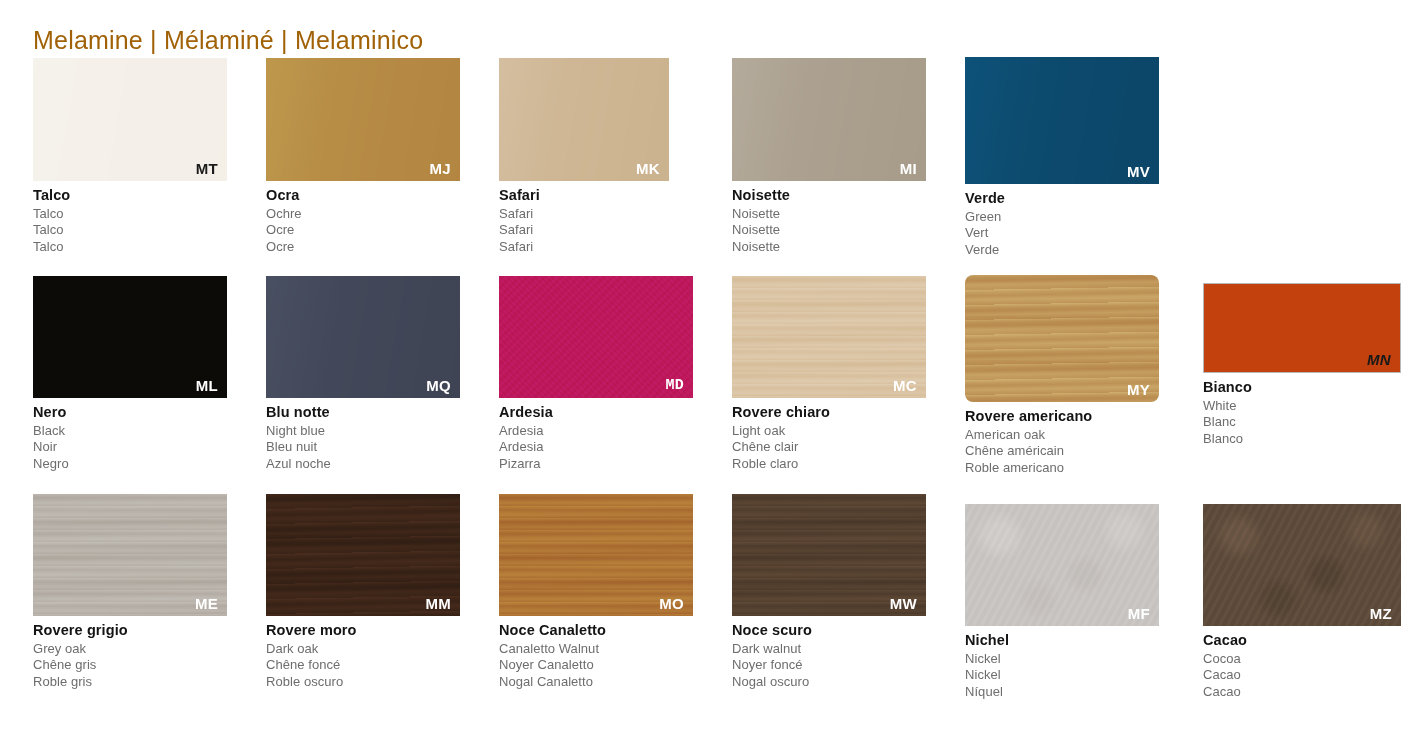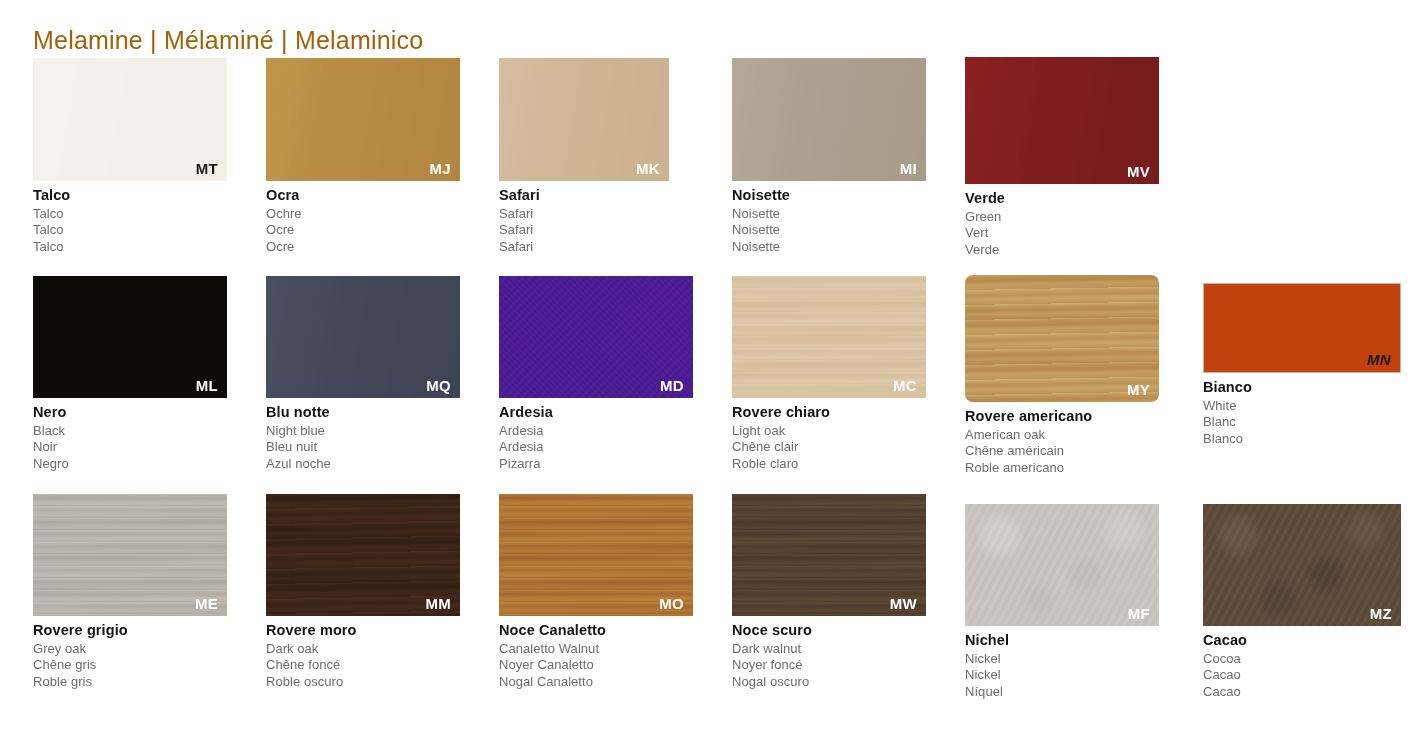--- a/index.html
+++ b/index.html
@@ -237,21 +237,21 @@
         </div>
         <div class="names">
           <div class="name-primary">Noisette</div>
           <div class="name-alt">Noisette</div>
           <div class="name-alt">Noisette</div>
           <div class="name-alt">Noisette</div>
         </div>
       </div>
 
       <div class="cell" style="left:965px;top:-1px;">
-        <div class="swatch" style="width:194px;height:127px;background:#7f1d1d;">
+        <div class="swatch" style="width:194px;height:127px;background:#0c4a6e;">
           <div class="tex tex-highlight"></div>
           <div class="swatch-code">MV</div>
         </div>
         <div class="names">
           <div class="name-primary">Verde</div>
           <div class="name-alt">Green</div>
           <div class="name-alt">Vert</div>
           <div class="name-alt">Verde</div>
         </div>
       </div>
@@ -280,21 +280,21 @@
         </div>
         <div class="names">
           <div class="name-primary">Blu notte</div>
           <div class="name-alt">Night blue</div>
           <div class="name-alt">Bleu nuit</div>
           <div class="name-alt">Azul noche</div>
         </div>
       </div>
 
       <div class="cell" style="left:499px;">
-        <div class="swatch" style="width:194px;height:122px;background:#4c1d95;">
+        <div class="swatch" style="width:194px;height:122px;background:#be185d;font-family:Liberation Mono, monospace;">
           <div class="tex tex-stone"></div>
           <div class="swatch-code">MD</div>
         </div>
         <div class="names">
           <div class="name-primary">Ardesia</div>
           <div class="name-alt">Ardesia</div>
           <div class="name-alt">Ardesia</div>
           <div class="name-alt">Pizarra</div>
         </div>
       </div>

